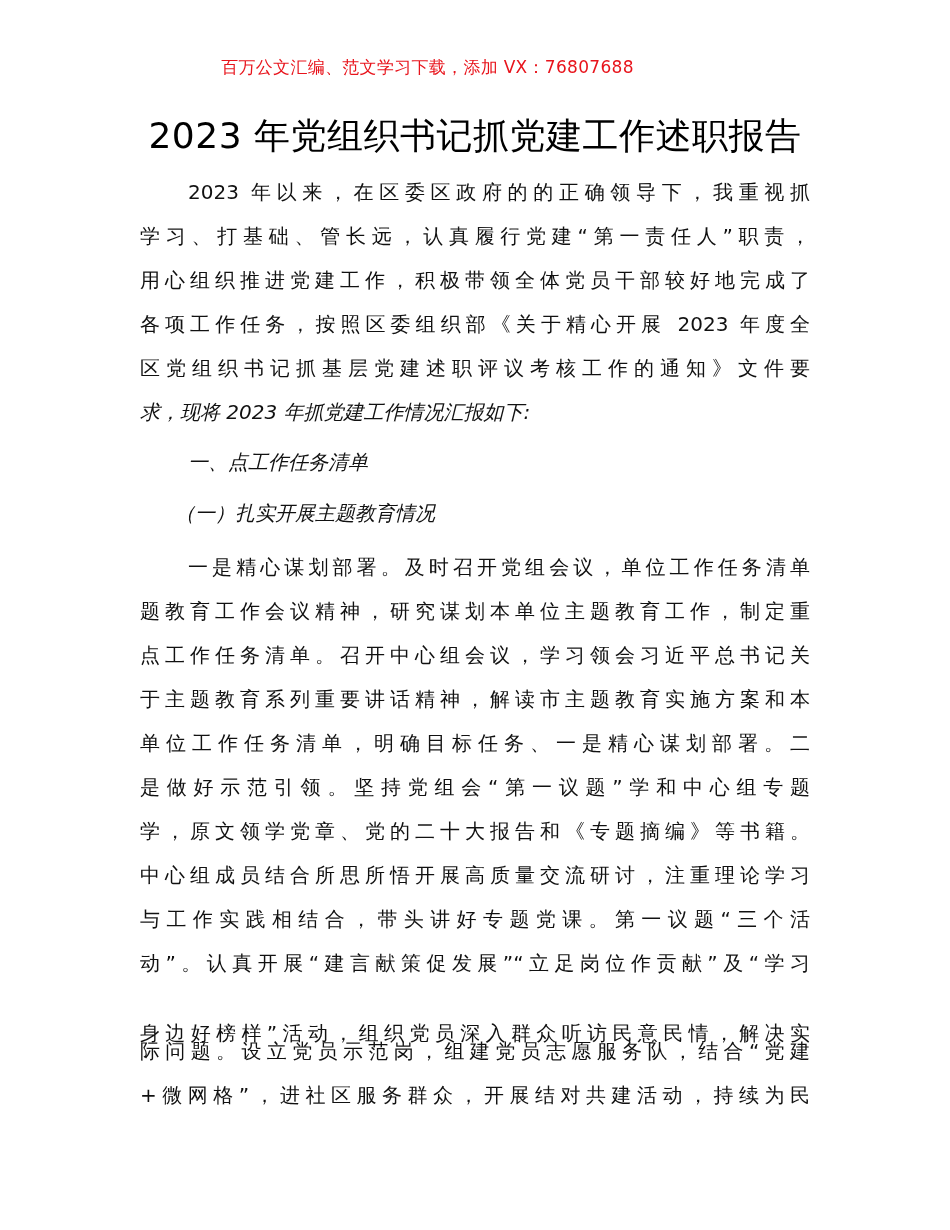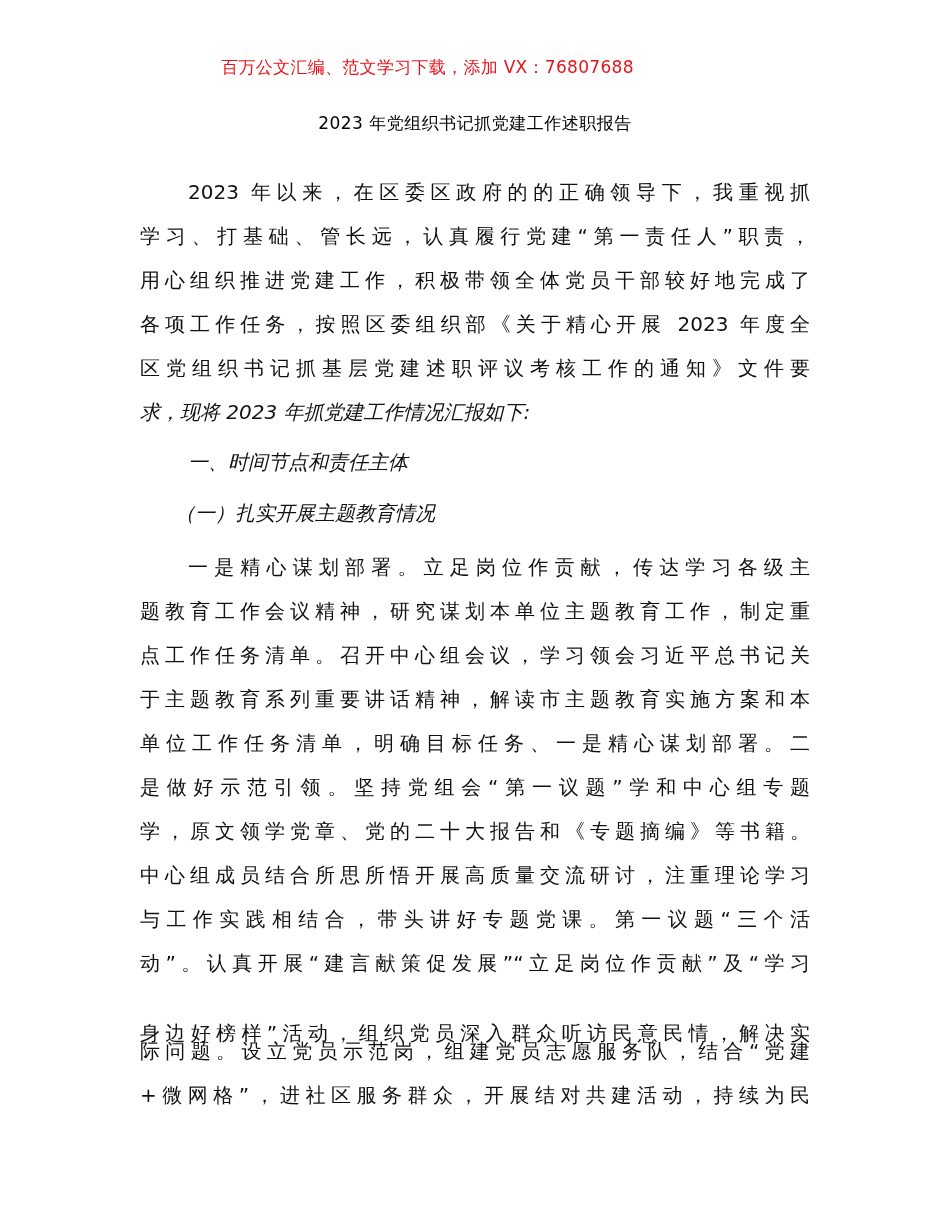--- a/index.html
+++ b/index.html
@@ -1,42 +1,42 @@
 <!DOCTYPE html>
 <html><head>
 <meta charset="utf-8">
 <style>
   html, body { margin: 0; padding: 0; background: #ffffff; }
   body { width: 950px; height: 1230px; position: relative; overflow: hidden;
          font-family: "DejaVu Sans", sans-serif; color: #000; }
   .header { position: absolute; top: 56px; left: 0; width: 855px; text-align: center;
             font-size: 17px; color: #e8141c; letter-spacing: 0.3px; }
   .title { position: absolute; top: 112px; left: 0; width: 950px; text-align: center;
-           font-size: 17px; color: #000; letter-spacing: 0.5px; }
+           font-size: 36px; color: #000; letter-spacing: 0.5px; }
   .line { position: absolute; left: 140px; width: 670px; font-size: 20px; line-height: 30px;
           white-space: nowrap; text-align: justify; text-align-last: justify; color: #111; }
   .line.last { text-align-last: left; font-style: italic; }
   .indent { left: 188px; width: 622px; }
 </style>
 </head>
 <body>
 
 <div class="header">百万公文汇编、范文学习下载，添加 VX：76807688</div>
 <div class="title">2023 年党组织书记抓党建工作述职报告</div>
 
 <div>
   <div class="line indent" style="top:177px">2023 年以来，在区委区政府的的正确领导下，我重视抓</div>
   <div class="line" style="top:221px">学习、打基础、管长远，认真履行党建“第一责任人”职责，</div>
   <div class="line" style="top:265px">用心组织推进党建工作，积极带领全体党员干部较好地完成了</div>
   <div class="line" style="top:309px">各项工作任务，按照区委组织部《关于精心开展 2023 年度全</div>
   <div class="line" style="top:353px">区党组织书记抓基层党建述职评议考核工作的通知》文件要</div>
   <div class="line last" style="top:397px">求，现将 2023 年抓党建工作情况汇报如下:</div>
-  <div class="line indent last" style="top:447px">一、时间节点和责任主体</div>
+  <div class="line indent last" style="top:447px">一、点工作任务清单</div>
   <div class="line last" style="top:498px;left:175px">（一）扎实开展主题教育情况</div>
-  <div class="line indent" style="top:552px">一是精心谋划部署。立足岗位作贡献，传达学习各级主</div>
+  <div class="line indent" style="top:552px">一是精心谋划部署。及时召开党组会议，单位工作任务清单</div>
   <div class="line" style="top:596px">题教育工作会议精神，研究谋划本单位主题教育工作，制定重</div>
   <div class="line" style="top:640px">点工作任务清单。召开中心组会议，学习领会习近平总书记关</div>
   <div class="line" style="top:684px">于主题教育系列重要讲话精神，解读市主题教育实施方案和本</div>
   <div class="line" style="top:728px">单位工作任务清单，明确目标任务、一是精心谋划部署。二</div>
   <div class="line" style="top:772px">是做好示范引领。坚持党组会“第一议题”学和中心组专题</div>
   <div class="line" style="top:816px">学，原文领学党章、党的二十大报告和《专题摘编》等书籍。</div>
   <div class="line" style="top:860px">中心组成员结合所思所悟开展高质量交流研讨，注重理论学习</div>
   <div class="line" style="top:904px">与工作实践相结合，带头讲好专题党课。第一议题“三个活</div>
   <div class="line" style="top:948px">动”。认真开展“建言献策促发展”“立足岗位作贡献”及“学习</div>
   <div class="line" style="top:1018px">身边好榜样”活动，组织党员深入群众听访民意民情，解决实</div>

